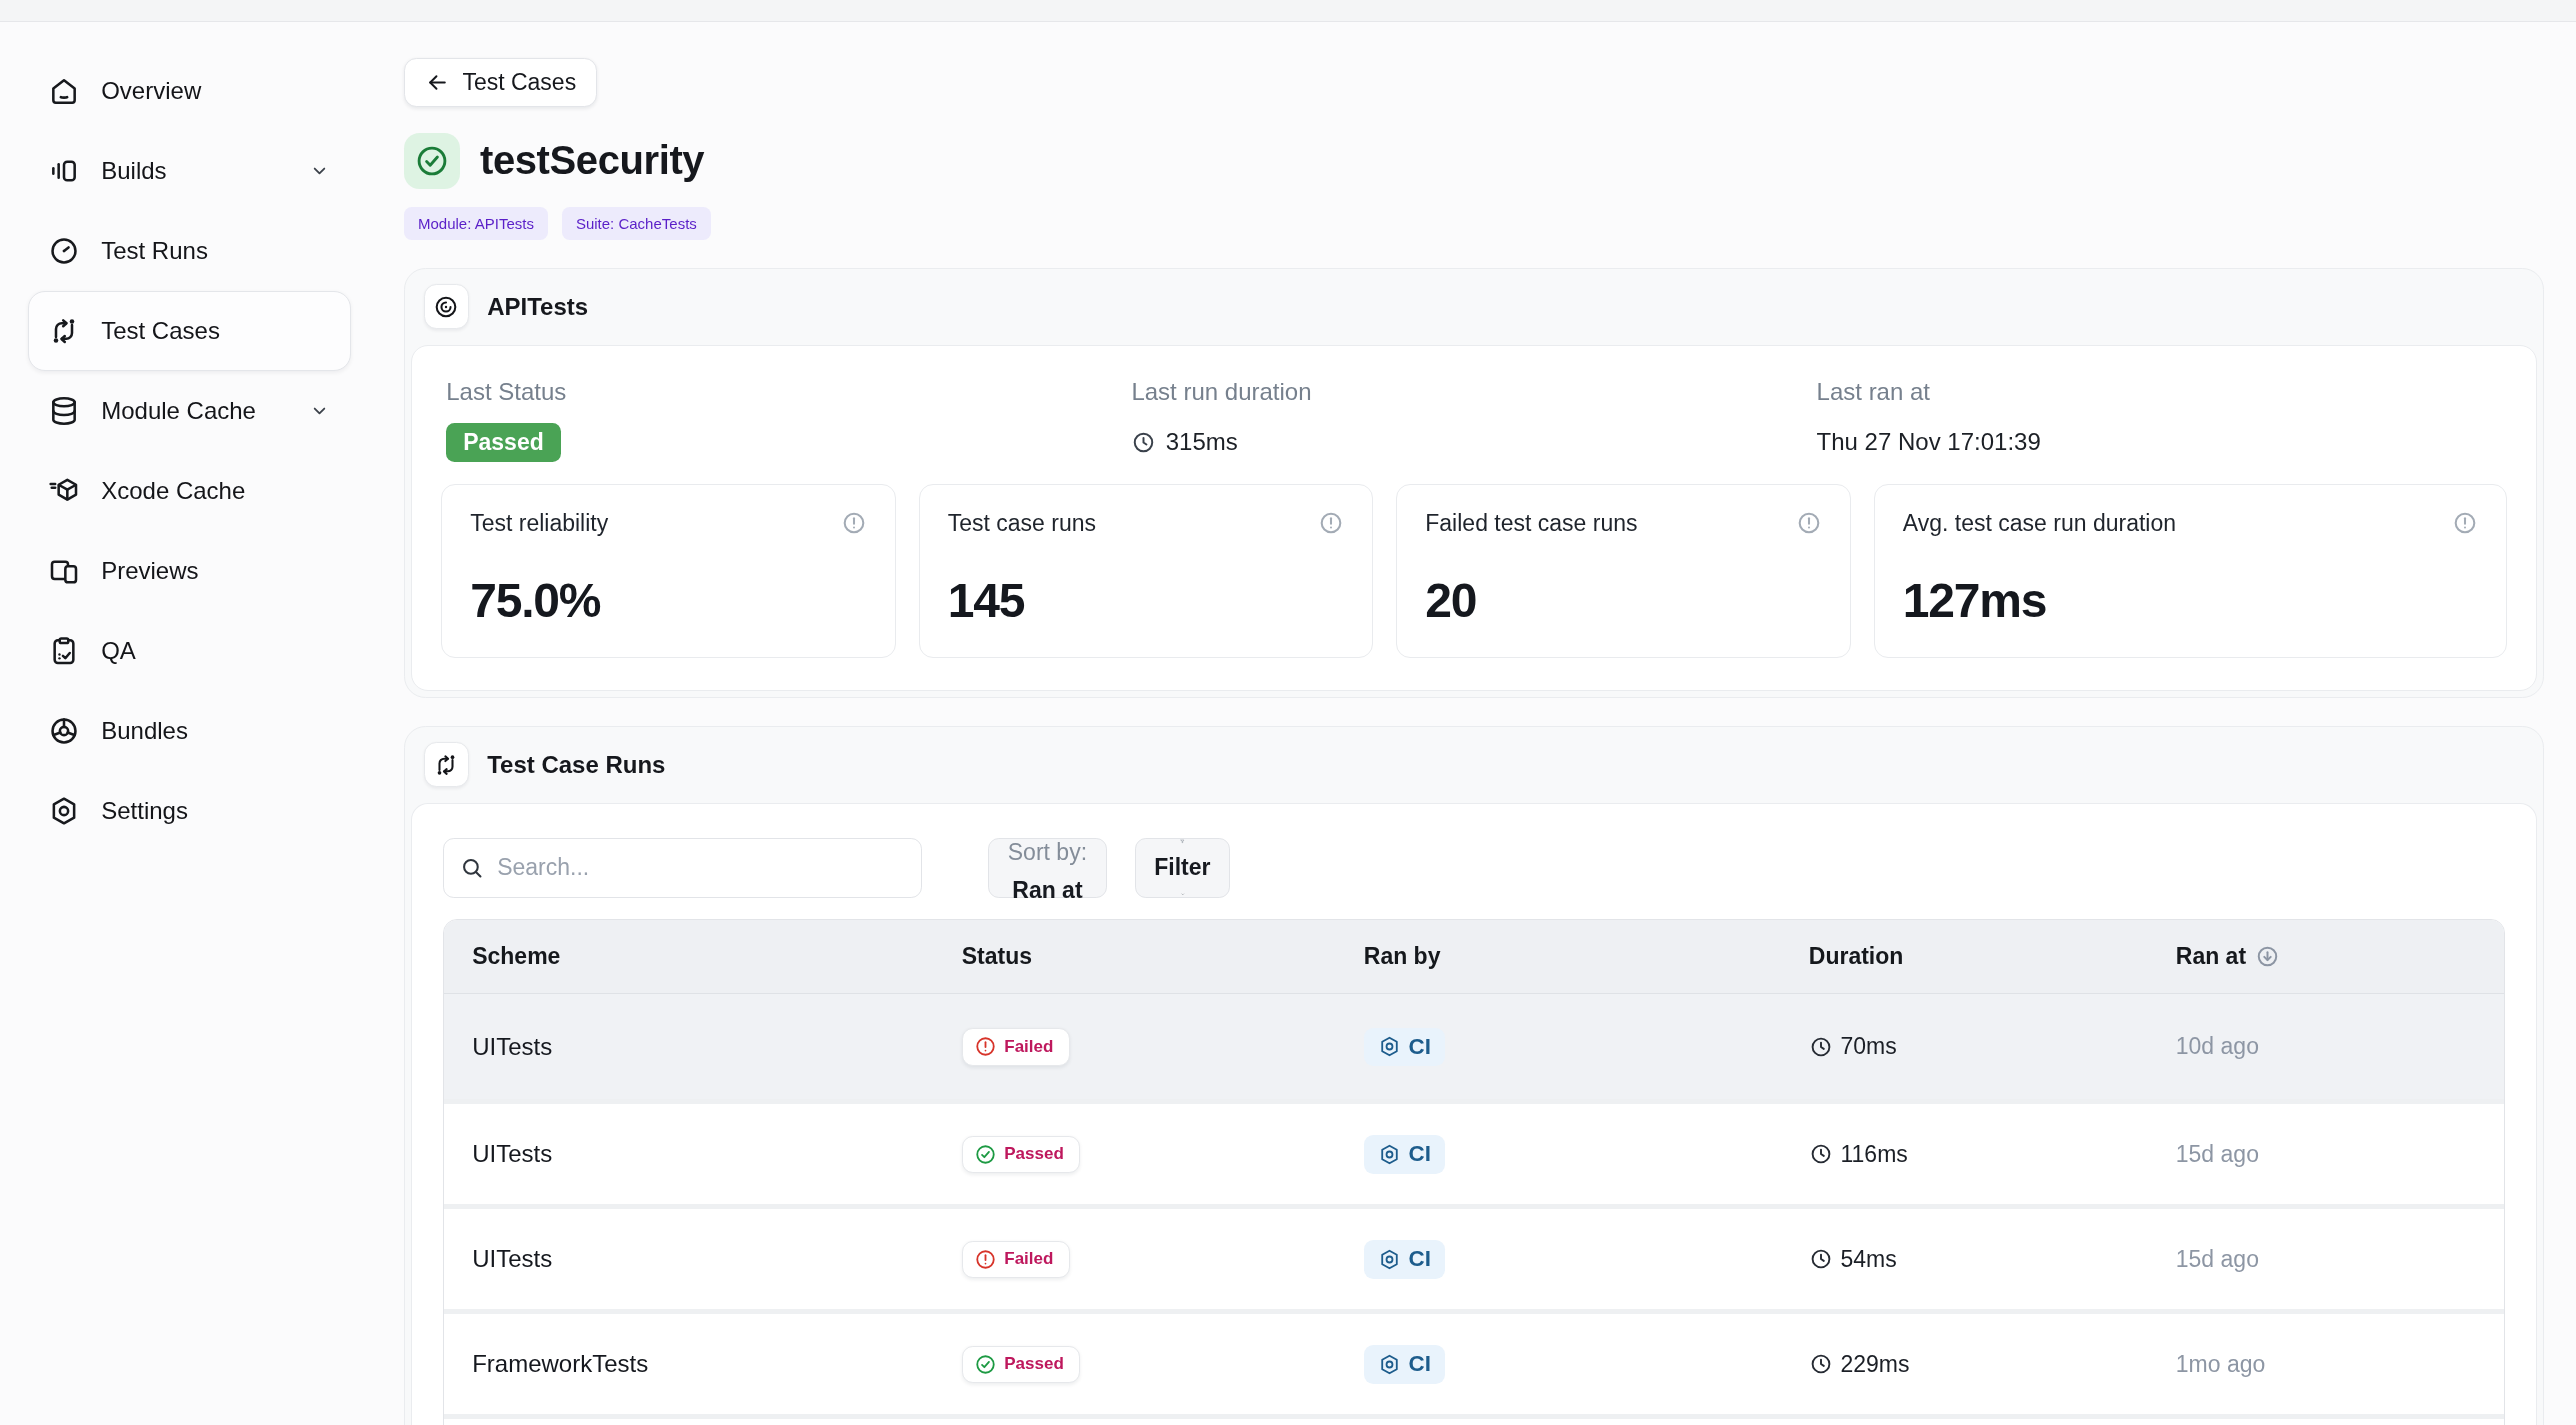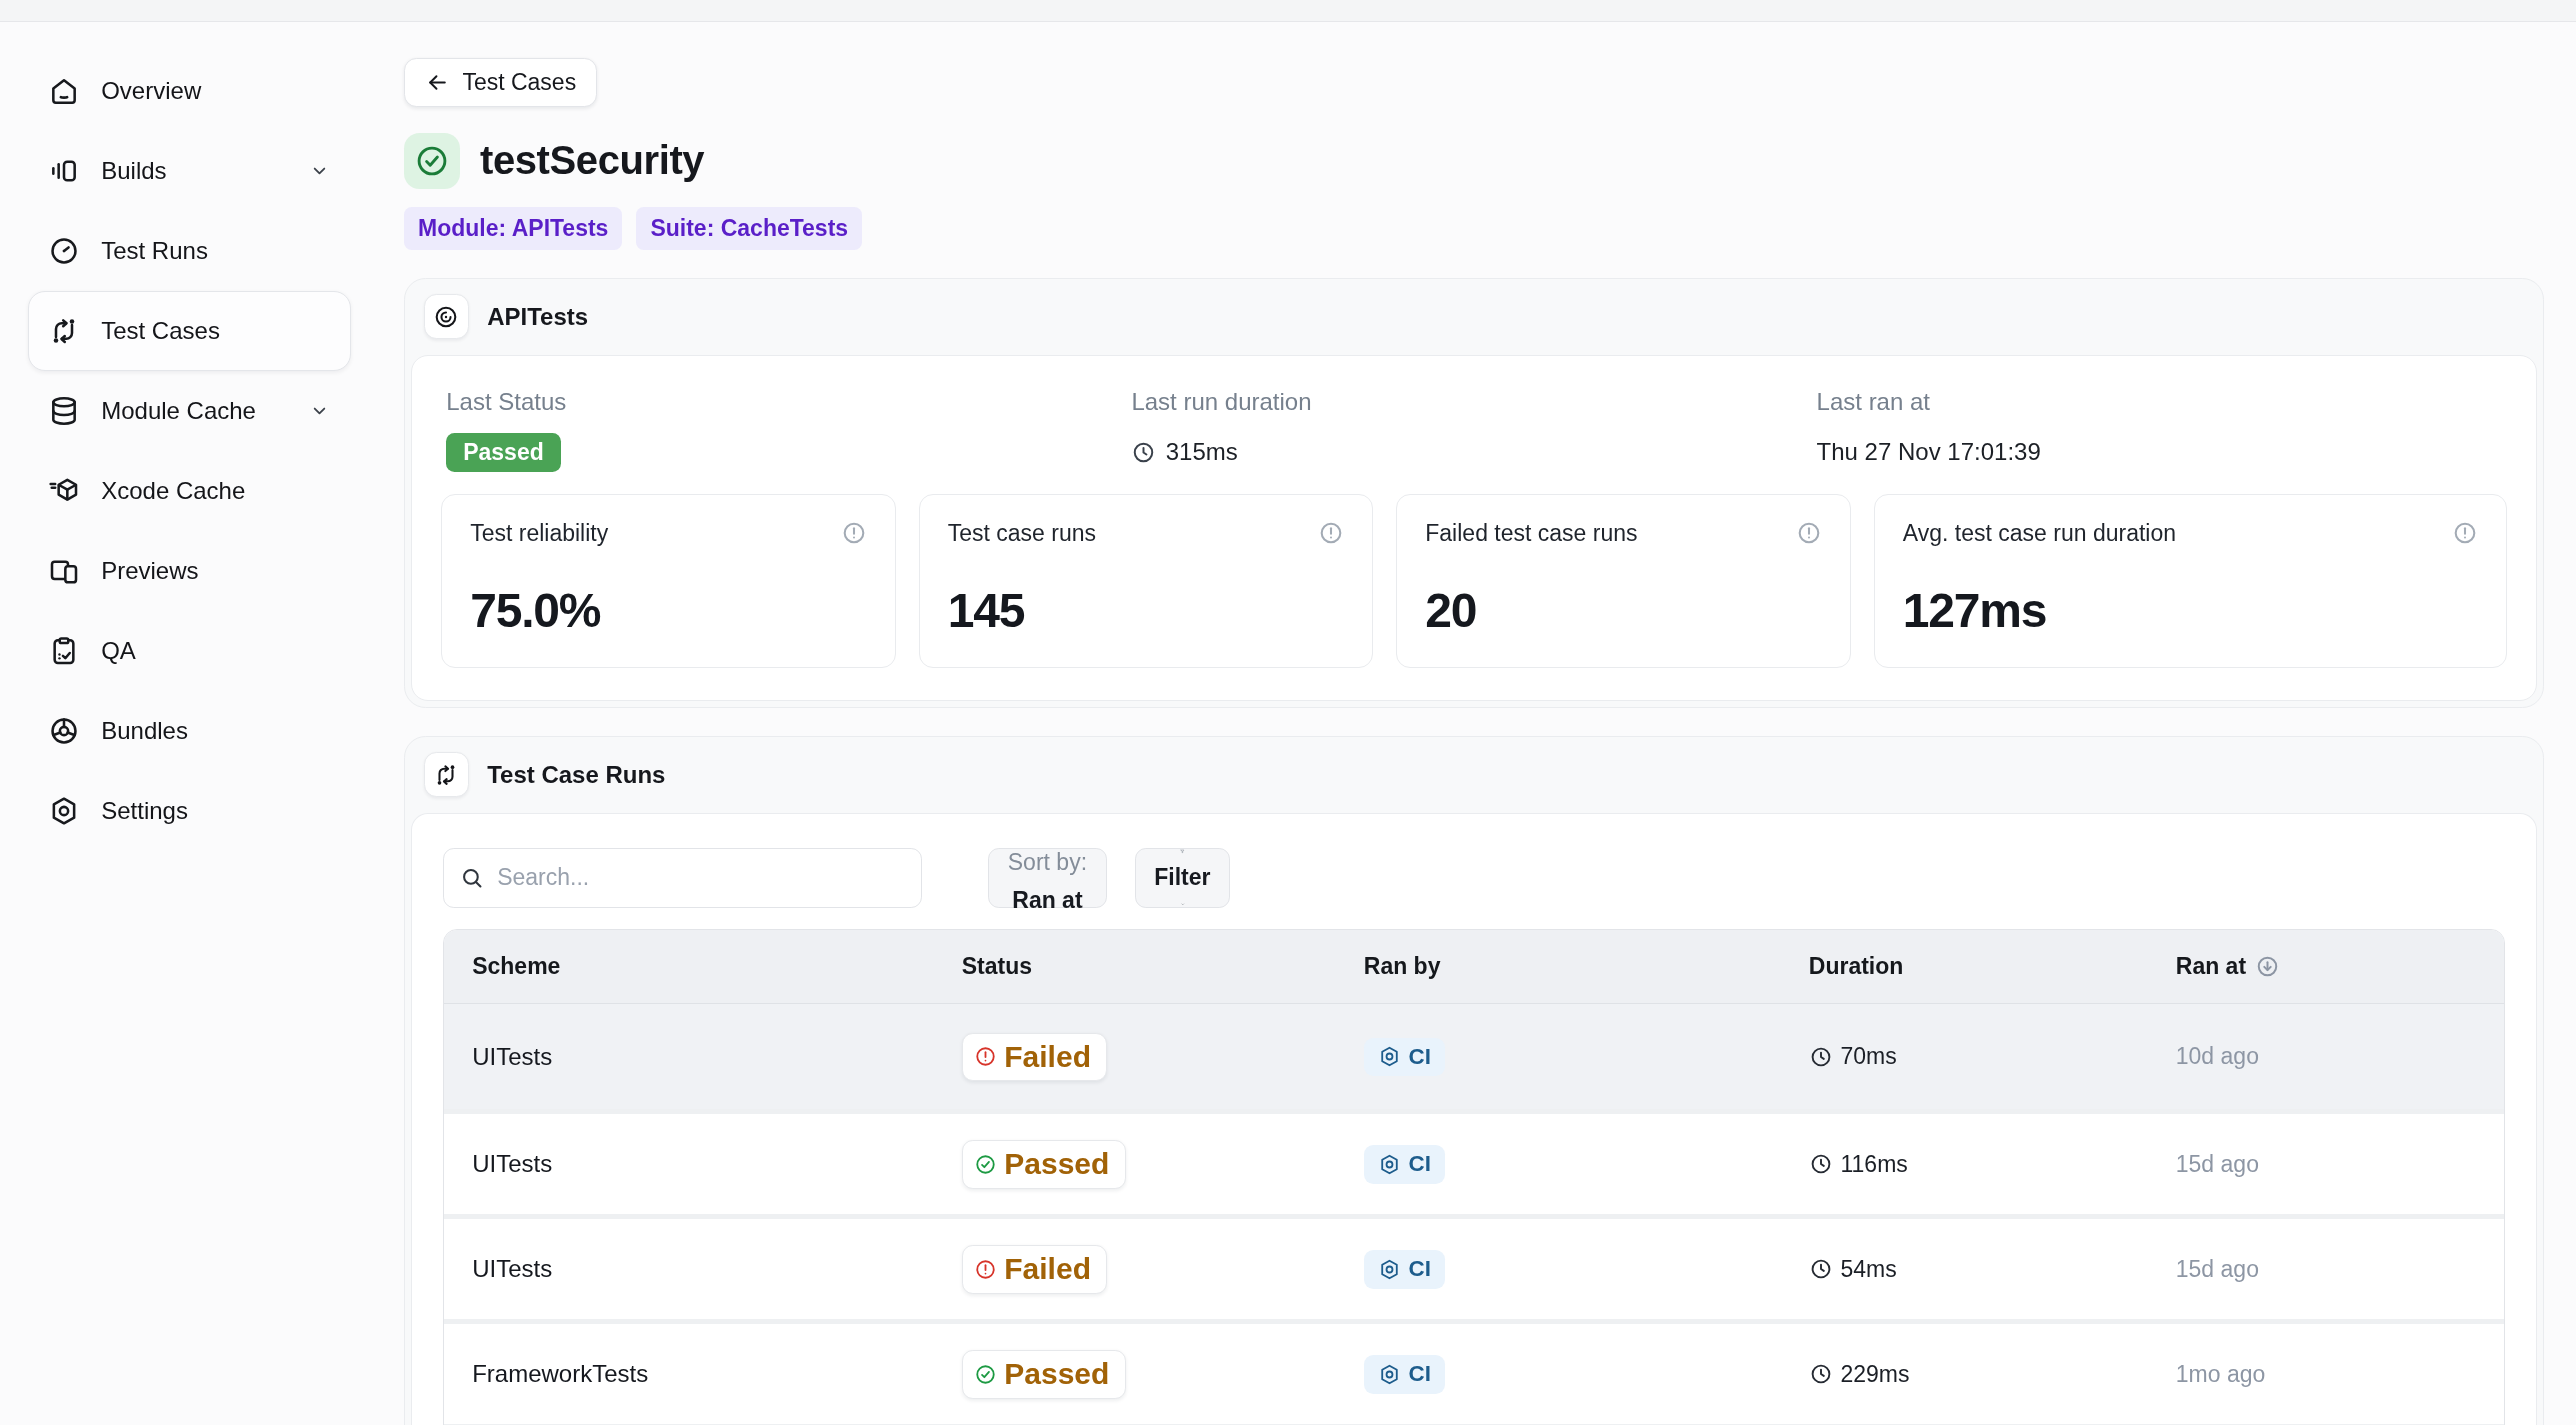--- a/index.html
+++ b/index.html
@@ -28,21 +28,21 @@
     background:#fff; border:1.5px solid #e3e5e9; border-radius:12.4px; font-size:23px; font-weight:500;
     color:#16181d; box-shadow:0 1.5px 3.9px rgba(16,24,40,.08); cursor:pointer; font-family:inherit; }
   .back-btn svg { width:25px; height:25px; }
 
   .title-row { display:flex; align-items:center; gap:20px; margin-top:26px; }
   .title-ic { width:56px; height:56px; border-radius:15.5px; background:#def3e3; display:flex; align-items:center; justify-content:center; color:#1b7c38; }
   .title-ic svg { width:36px; height:36px; }
   .page-title { font-size:40px; font-weight:700; letter-spacing:-0.4px; }
 
   .badge-row { display:flex; gap:14px; margin-top:18.6px; }
-  .meta-badge { background:#edebfc; color:#5a1fc8; font-size:23px; font-weight:700; padding:7.7px 14px; border-radius:7.7px; }
+  .meta-badge { background:#edebfc; color:#5a1fc8; font-size:15px; font-weight:400; padding:7.7px 14px; border-radius:7.7px; }
 
   
   .panel { margin-top:28px; background:#f8f9fa; border:1.5px solid #eaecef; border-radius:21.6px; }
   .panel-head { display:flex; align-items:center; gap:18.6px; padding:15.5px 18.6px; }
   .icon-btn { width:45px; height:45px; border-radius:12.4px; background:#fff; border:1.5px solid #e7e9ec;
     box-shadow:0 1.5px 3.1px rgba(16,24,40,.06); display:flex; align-items:center; justify-content:center; color:#141519; }
   .icon-btn svg { width:26px; height:26px; }
   .panel-title { font-size:24px; font-weight:600; }
   .panel-body { margin:0 6.2px 6.2px; background:#fff; border:1.5px solid #eaecef; border-radius:17px; }
   .runs-panel .panel-body { border-radius:17px 17px 0 0; border-bottom:none; min-height:665px; }
@@ -87,21 +87,21 @@
   .thead { height:74px; background:#eef0f3; border-bottom:1.5px solid #dfe2e6; font-size:23px; font-weight:600; color:#15181c; }
   .th { display:flex; align-items:center; gap:9.3px; }
   .sort-ind { width:25px; height:25px; color:#8c95a3; }
   .tr { height:105px; background:#fff; font-size:24px; }
   .tr + .tr { border-top:5.4px solid #eef0f2; }
   .tr.highlight { background:#f0f2f5; }
   .tr.partial { height:34px; border-top:5.4px solid #eef0f2; }
   .scheme-cell { font-weight:500; color:#15181e; }
   .status-badge { display:inline-flex; align-items:center; gap:7.7px; padding:6.2px 15.5px 6.2px 10.8px; background:#fff;
     border:1.5px solid #e6e8eb; border-radius:10.8px; box-shadow:0 1.5px 3.9px rgba(16,24,40,.07);
-    font-size:30px; font-weight:600; color:#a16207; }
+    font-size:17px; font-weight:600; color:#be185d; }
   .status-badge svg { width:23px; height:23px; }
   .st-pass { color:#1d9a43; }
   .st-fail { color:#d7342a; }
   .ci-chip { display:inline-flex; align-items:center; gap:7.7px; padding:6.2px 14px; background:#e9f3fc;
     border-radius:9.3px; color:#1d5c8c; font-size:22.4px; font-weight:600; }
   .ci-chip svg { width:23px; height:23px; }
   .dur-cell { display:flex; align-items:center; gap:7.7px; color:#1b1f26; font-size:23px; }
   .dur-cell svg { width:24px; height:24px; color:#262b33; }
   .ago-cell { color:#8d96a4; font-size:23px; }
 </style>

